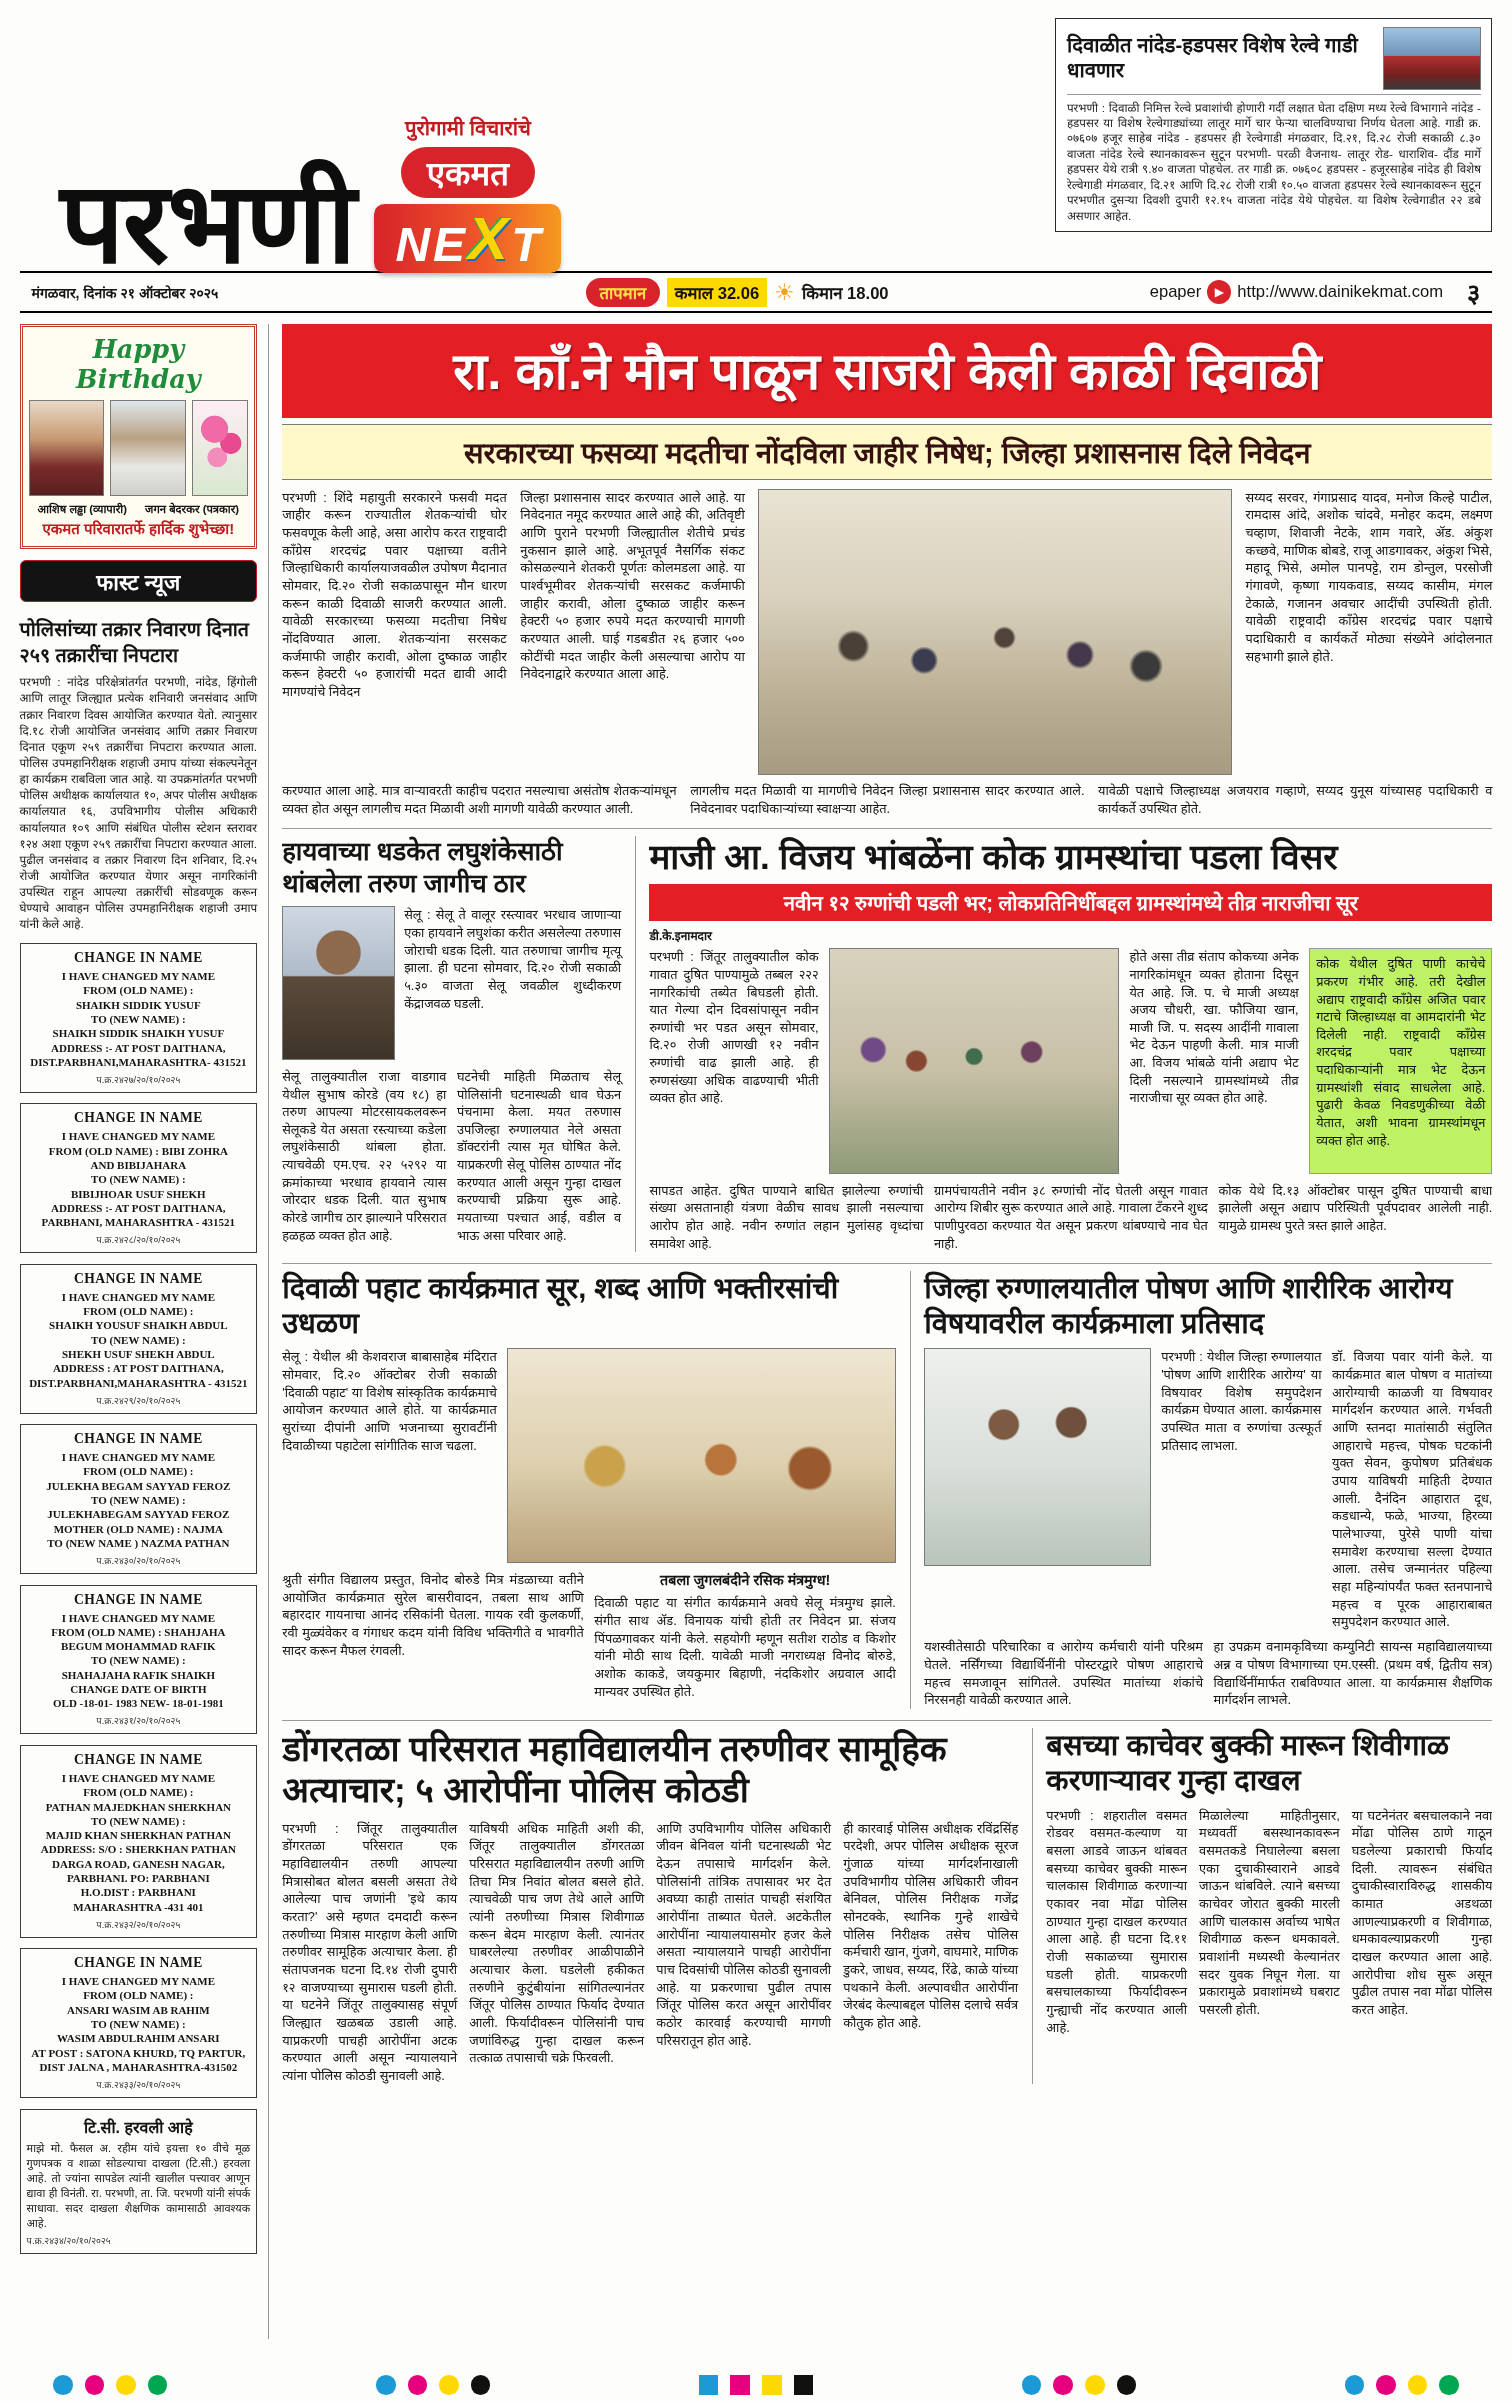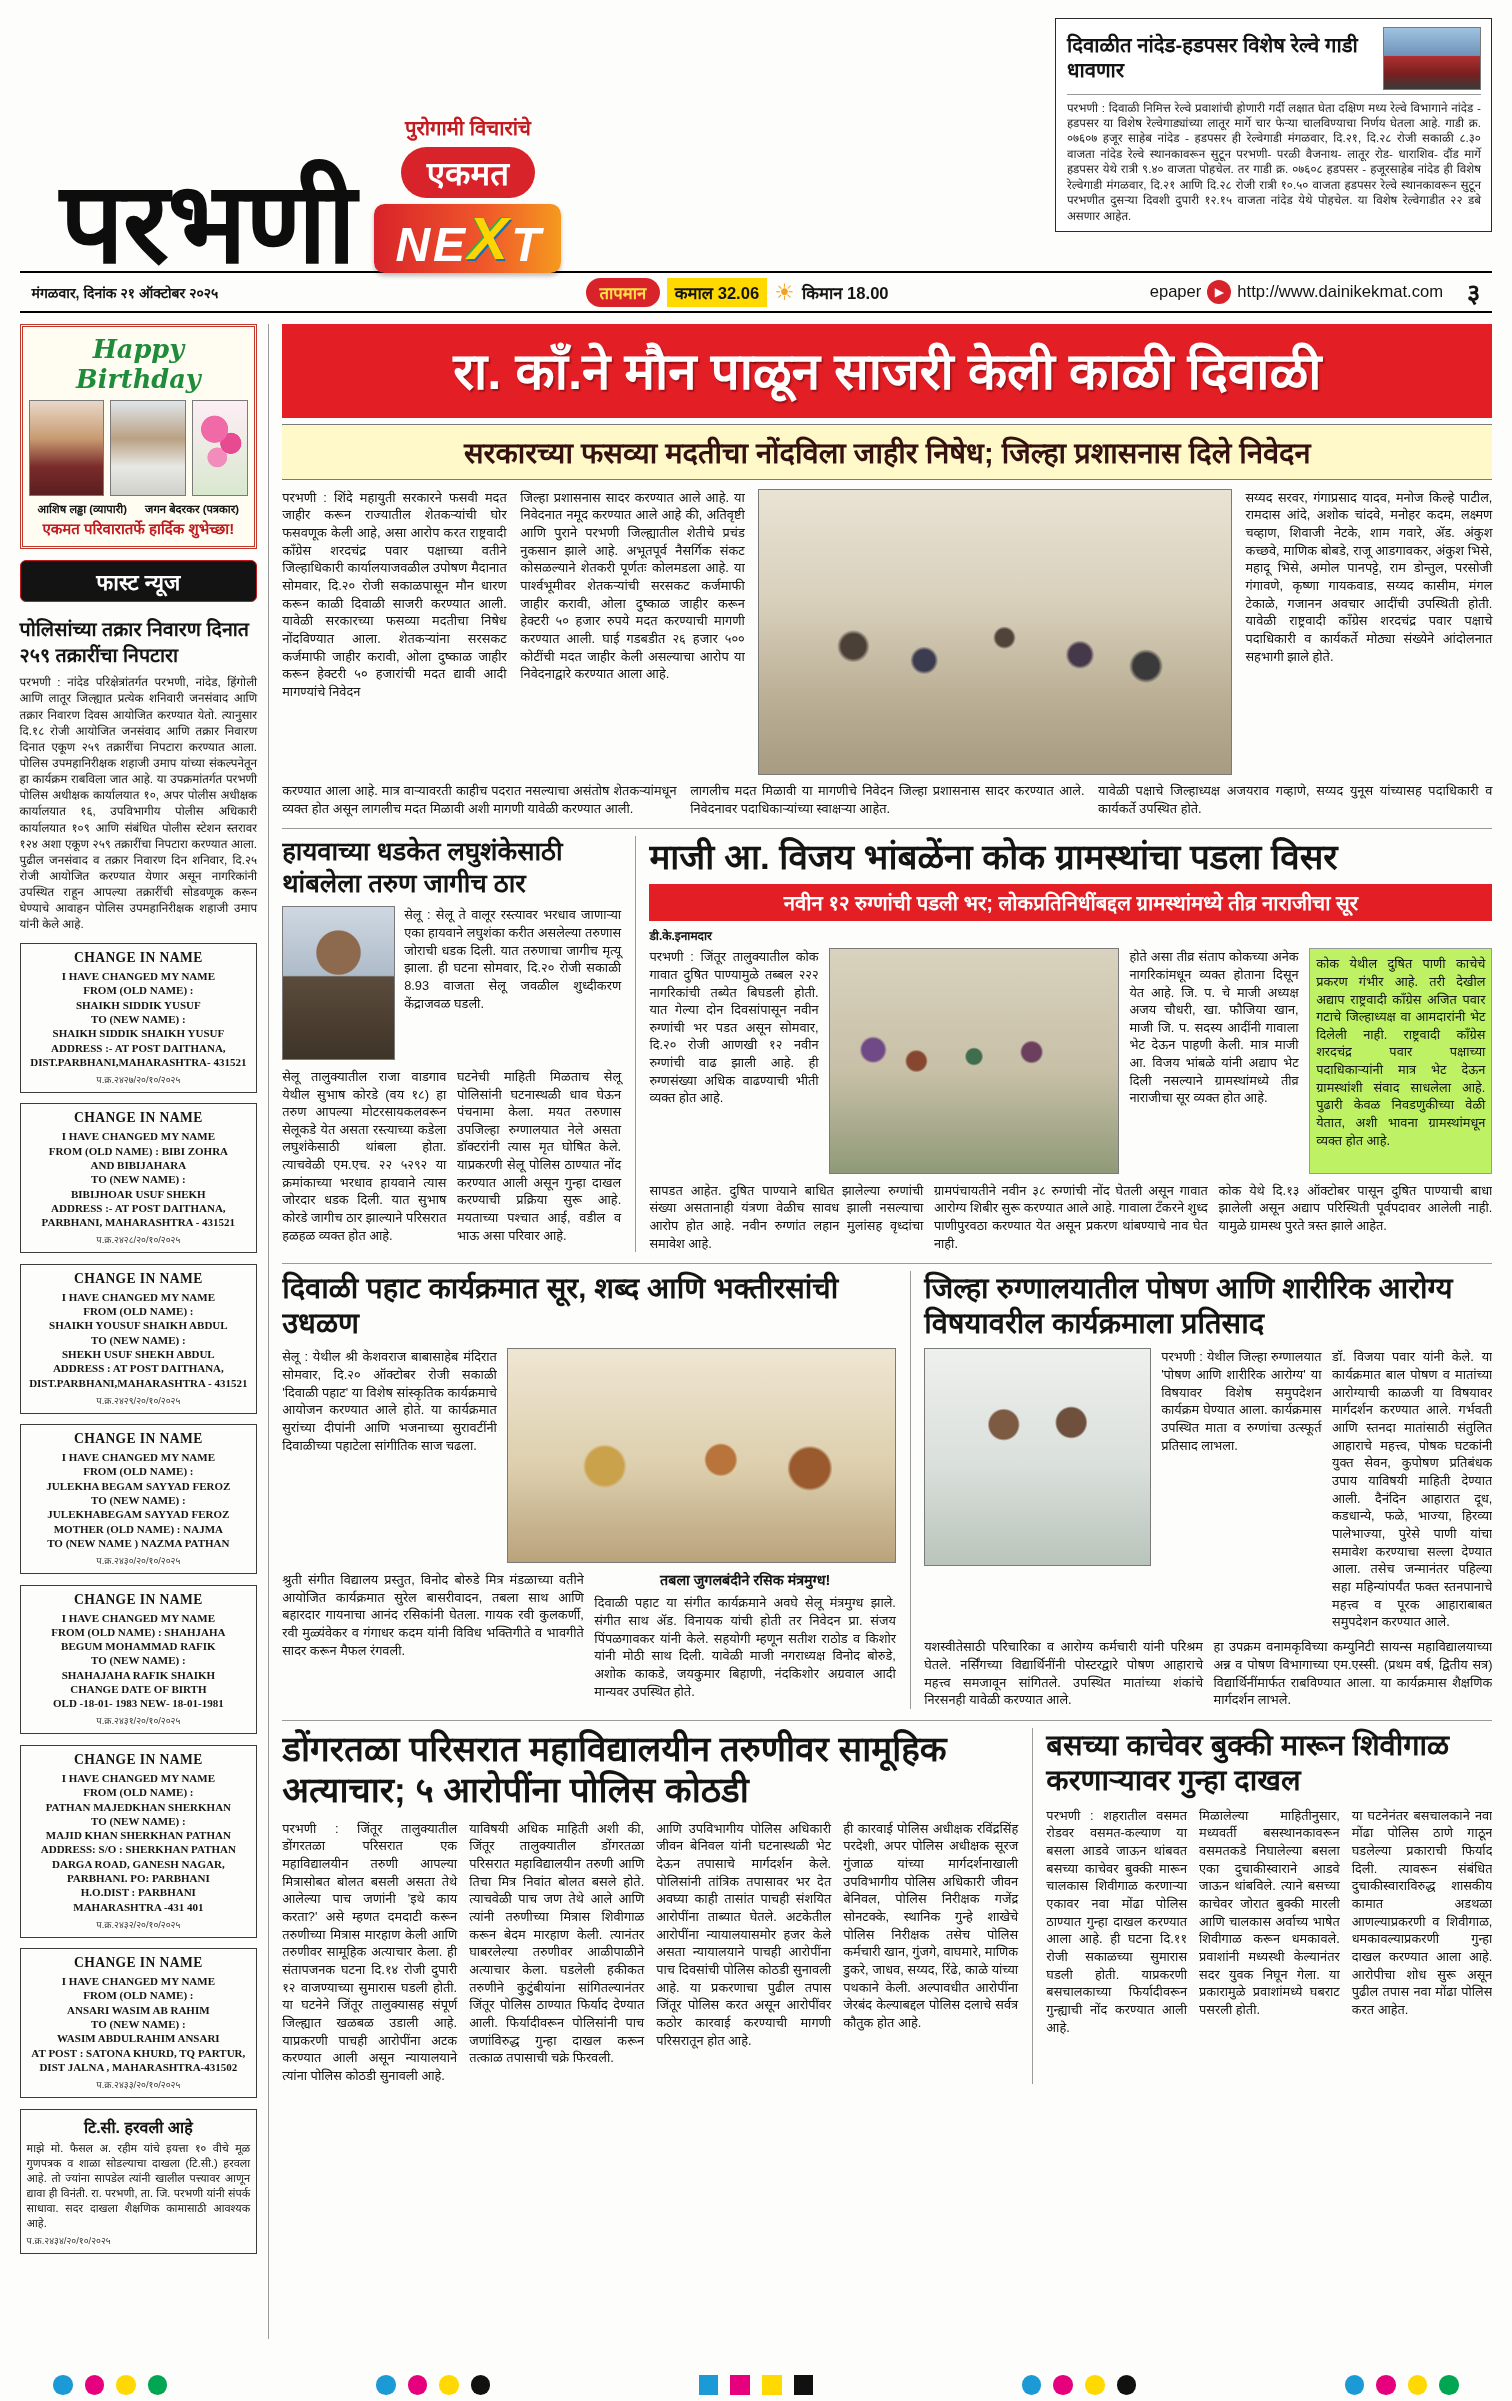--- a/index.html
+++ b/index.html
@@ -282,21 +282,21 @@
         </div>
       </article>
 
       <div class="rule"></div>
 
       <div class="flexrow row2">
         <article class="accident-wrap">
           <h2 class="art-head-md">हायवाच्या धडकेत लघुशंकेसाठी थांबलेला तरुण जागीच ठार</h2>
           <div class="flexrow" style="margin-top:7.5px; gap:9px;">
             <div class="accident-photo photo"></div>
-            <div class="col">सेलू : सेलू ते वालूर रस्त्यावर भरधाव जाणाऱ्या एका हायवाने लघुशंका करीत असलेल्या तरुणास जोराची धडक दिली. यात तरुणाचा जागीच मृत्यू झाला. ही घटना सोमवार, दि.२० रोजी सकाळी 8.93 वाजता सेलू जवळील शुध्दीकरण केंद्राजवळ घडली.</div>
+            <div class="col">सेलू : सेलू ते वालूर रस्त्यावर भरधाव जाणाऱ्या एका हायवाने लघुशंका करीत असलेल्या तरुणास जोराची धडक दिली. यात तरुणाचा जागीच मृत्यू झाला. ही घटना सोमवार, दि.२० रोजी सकाळी ५.३० वाजता सेलू जवळील शुध्दीकरण केंद्राजवळ घडली.</div>
           </div>
           <div class="flexrow" style="margin-top:7.5px; gap:10.5px;">
             <div class="col">सेलू तालुक्यातील राजा वाडगाव येथील सुभाष कोरडे (वय १८) हा तरुण आपल्या मोटरसायकलवरून सेलूकडे येत असता रस्त्याच्या कडेला लघुशंकेसाठी थांबला होता. त्याचवेळी एम.एच. २२ ५२९२ या क्रमांकाच्या भरधाव हायवाने त्यास जोरदार धडक दिली. यात सुभाष कोरडे जागीच ठार झाल्याने परिसरात हळहळ व्यक्त होत आहे.</div>
             <div class="col">घटनेची माहिती मिळताच सेलू पोलिसांनी घटनास्थळी धाव घेऊन पंचनामा केला. मयत तरुणास उपजिल्हा रुग्णालयात नेले असता डॉक्टरांनी त्यास मृत घोषित केले. याप्रकरणी सेलू पोलिस ठाण्यात नोंद करण्यात आली असून गुन्हा दाखल करण्याची प्रक्रिया सुरू आहे. मयताच्या पश्चात आई, वडील व भाऊ असा परिवार आहे.</div>
           </div>
         </article>
 
         <article class="vsep" style="flex:1; min-width:0;">
           <h2 class="art-head-xl">माजी आ. विजय भांबळेंना कोक ग्रामस्थांचा पडला विसर</h2>
           <div class="red-strip">नवीन १२ रुग्णांची पडली भर; लोकप्रतिनिधींबद्दल ग्रामस्थांमध्ये तीव्र नाराजीचा सूर</div>

